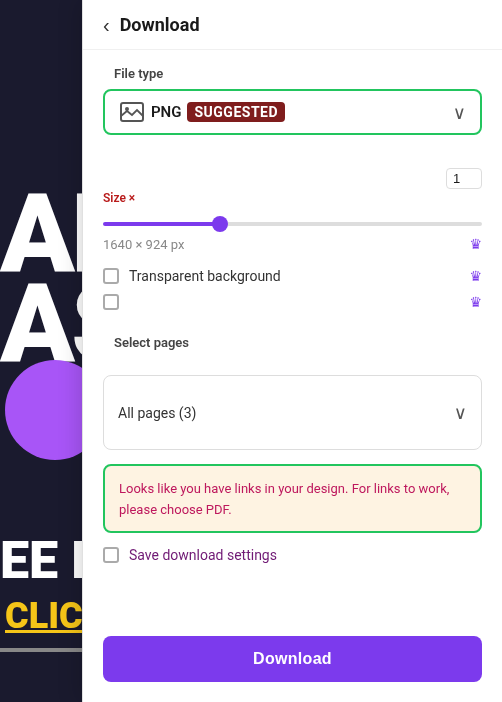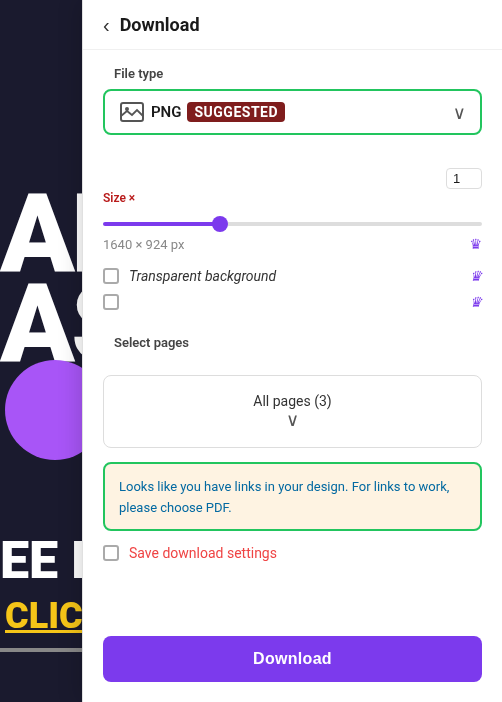--- a/index.html
+++ b/index.html
@@ -248,21 +248,20 @@
       font-size: 14px;
       color: #7c3aed;
     }
 
     
     .checkbox-row {
       display: flex;
       align-items: center;
       justify-content: space-between;
       margin-bottom: 10px;
-      font-style: italic;
     }
     .checkbox-left {
       display: flex;
       align-items: center;
       gap: 10px;
     }
     .checkbox {
       width: 16px;
       height: 16px;
       border: 2px solid #aaa;
@@ -277,58 +276,57 @@
 
     
     .section-divider {
       margin: 25px 0;
     }
 
     
     .pages-dropdown {
       border: 1px solid #ddd;
       border-radius: 8px;
-      padding: 17px 14px;
+      padding: 26px 14px;
       display: flex;
       align-items: center;
       justify-content: space-between;
       cursor: pointer;
       margin-bottom: 14px;
       background: #fff;
-      flex-direction: column;
     }
     .pages-label {
       font-size: 14px;
       color: #333;
     }
 
     
     .warning-box {
       border: 2px solid #22c55e;
       border-radius: 8px;
       background: #fef3e2;
       padding: 12px 14px;
       margin-bottom: 14px;
     }
     .warning-text {
       font-size: 13px;
-      color: #0369a1;
+      color: #be185d;
       line-height: 1.5;
     }
 
     
     .save-row {
       display: flex;
       align-items: center;
       gap: 10px;
       margin-bottom: 16px;
     }
     .save-label {
       font-size: 14px;
-      color: #ef4444;
+      color: #701a75;
     }
 
     
     .download-btn {
       width: 100%;
       background: #7c3aed;
       color: #fff;
       border: none;
       border-radius: 8px;
       padding: 14px;

